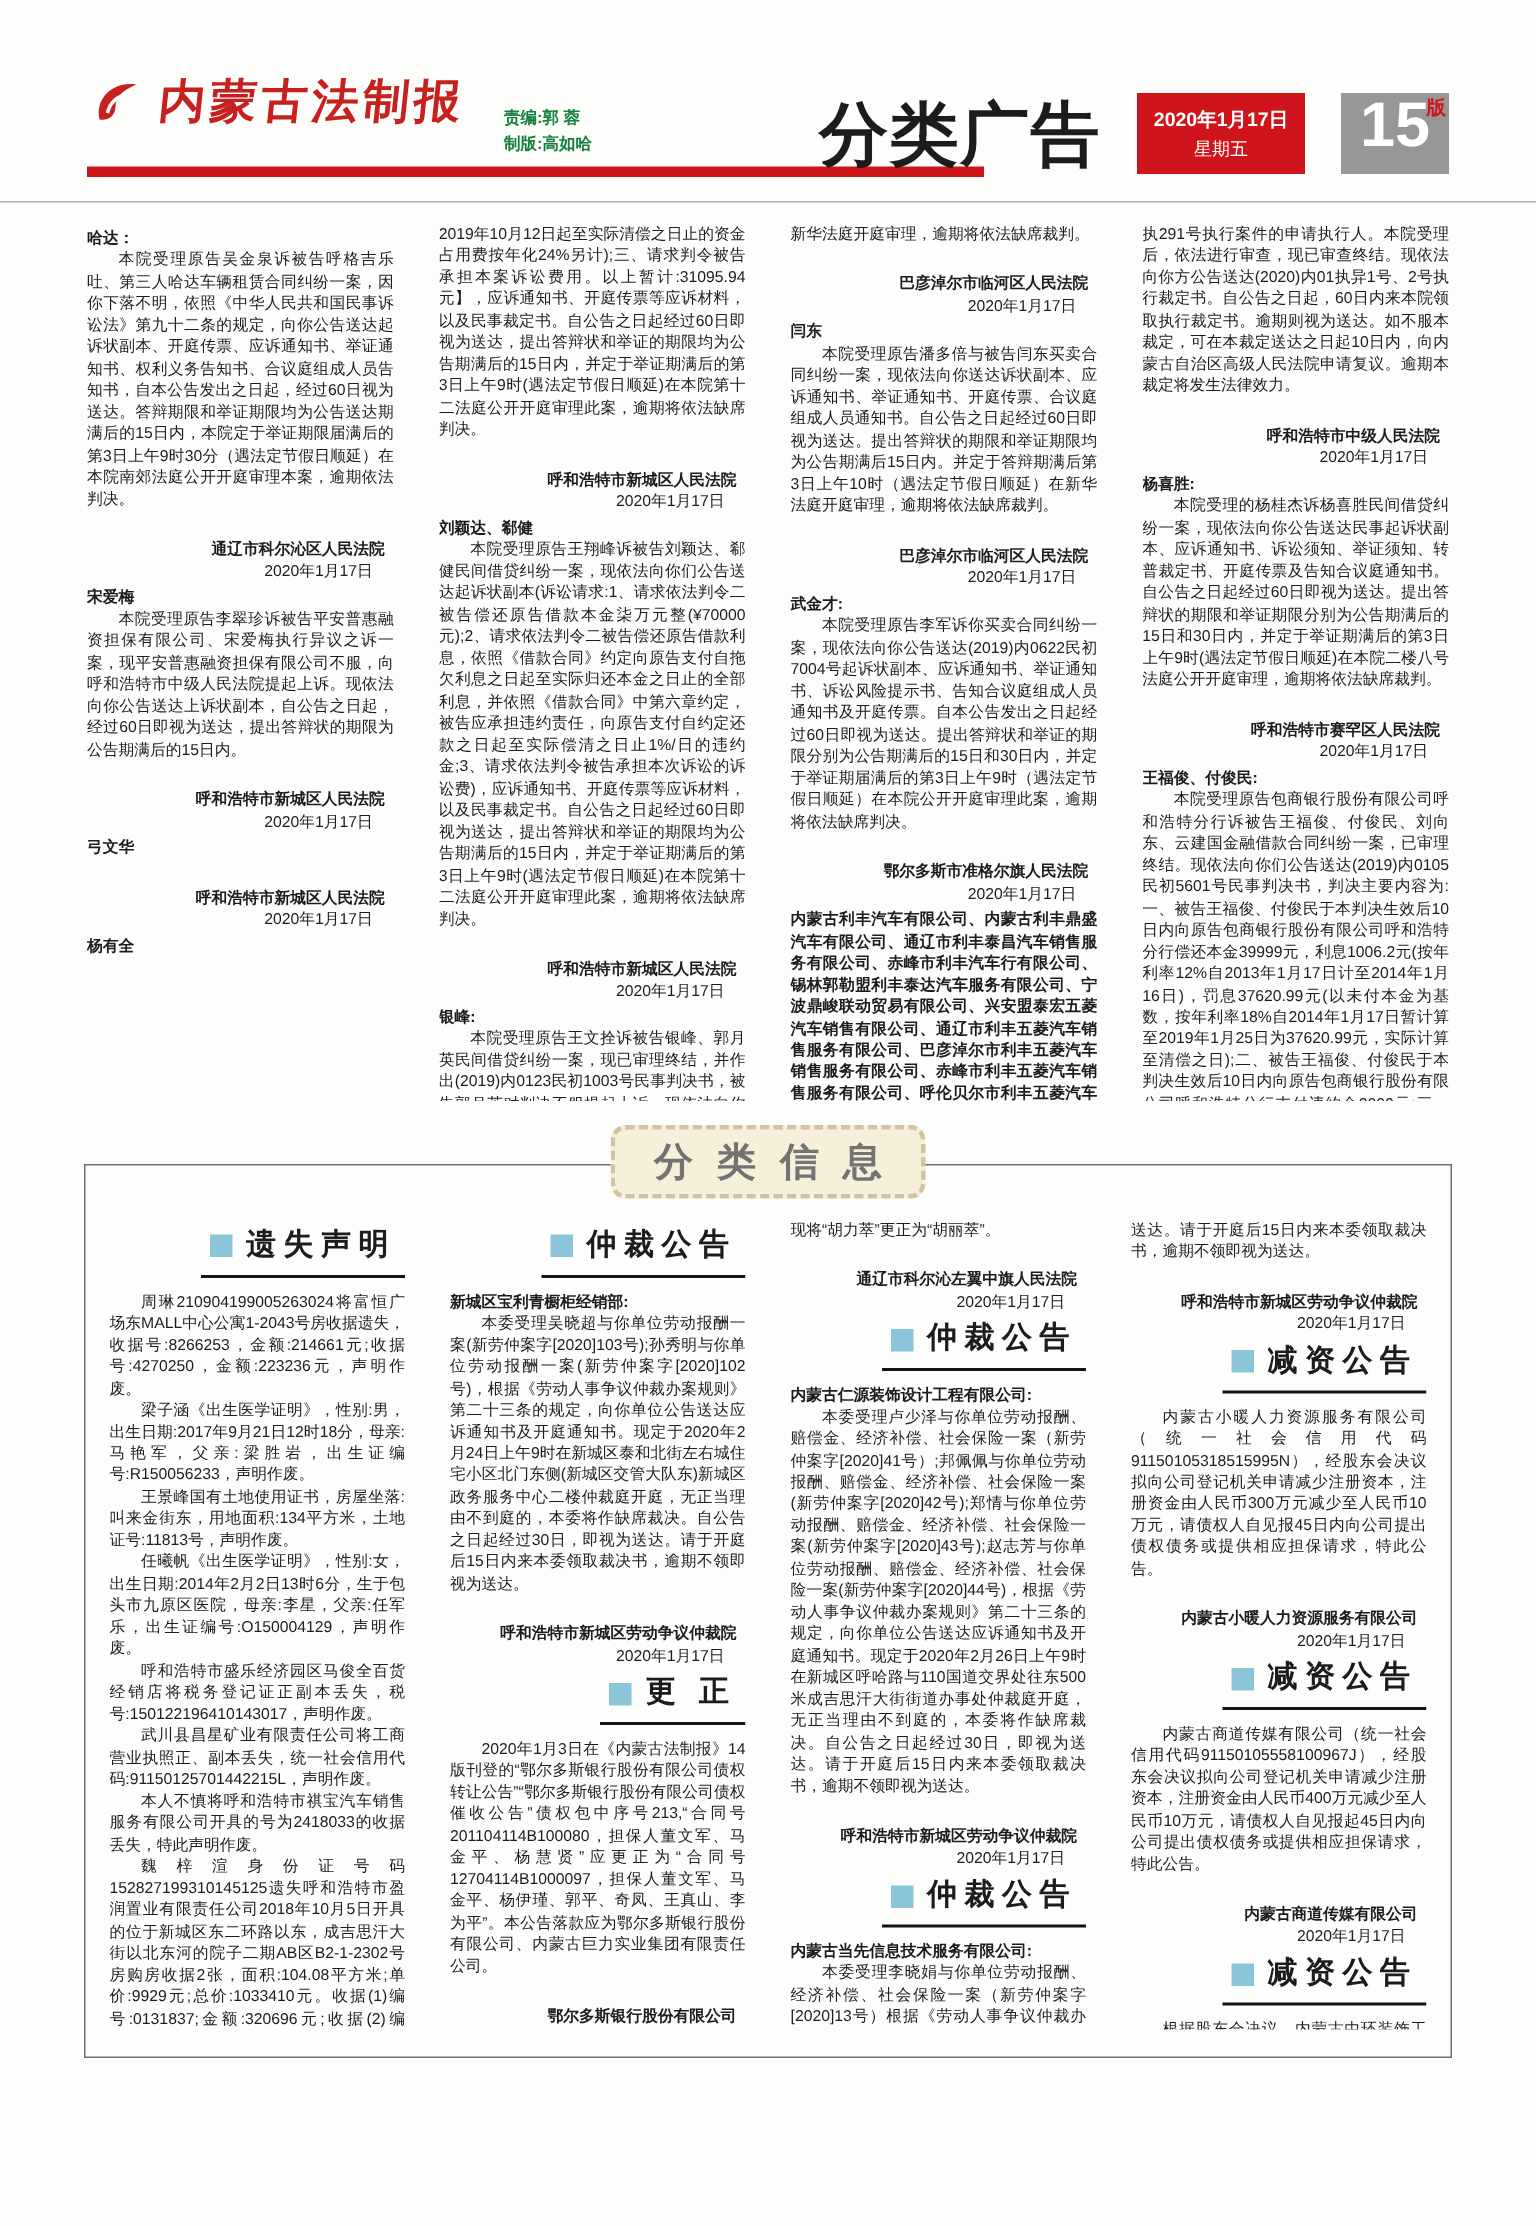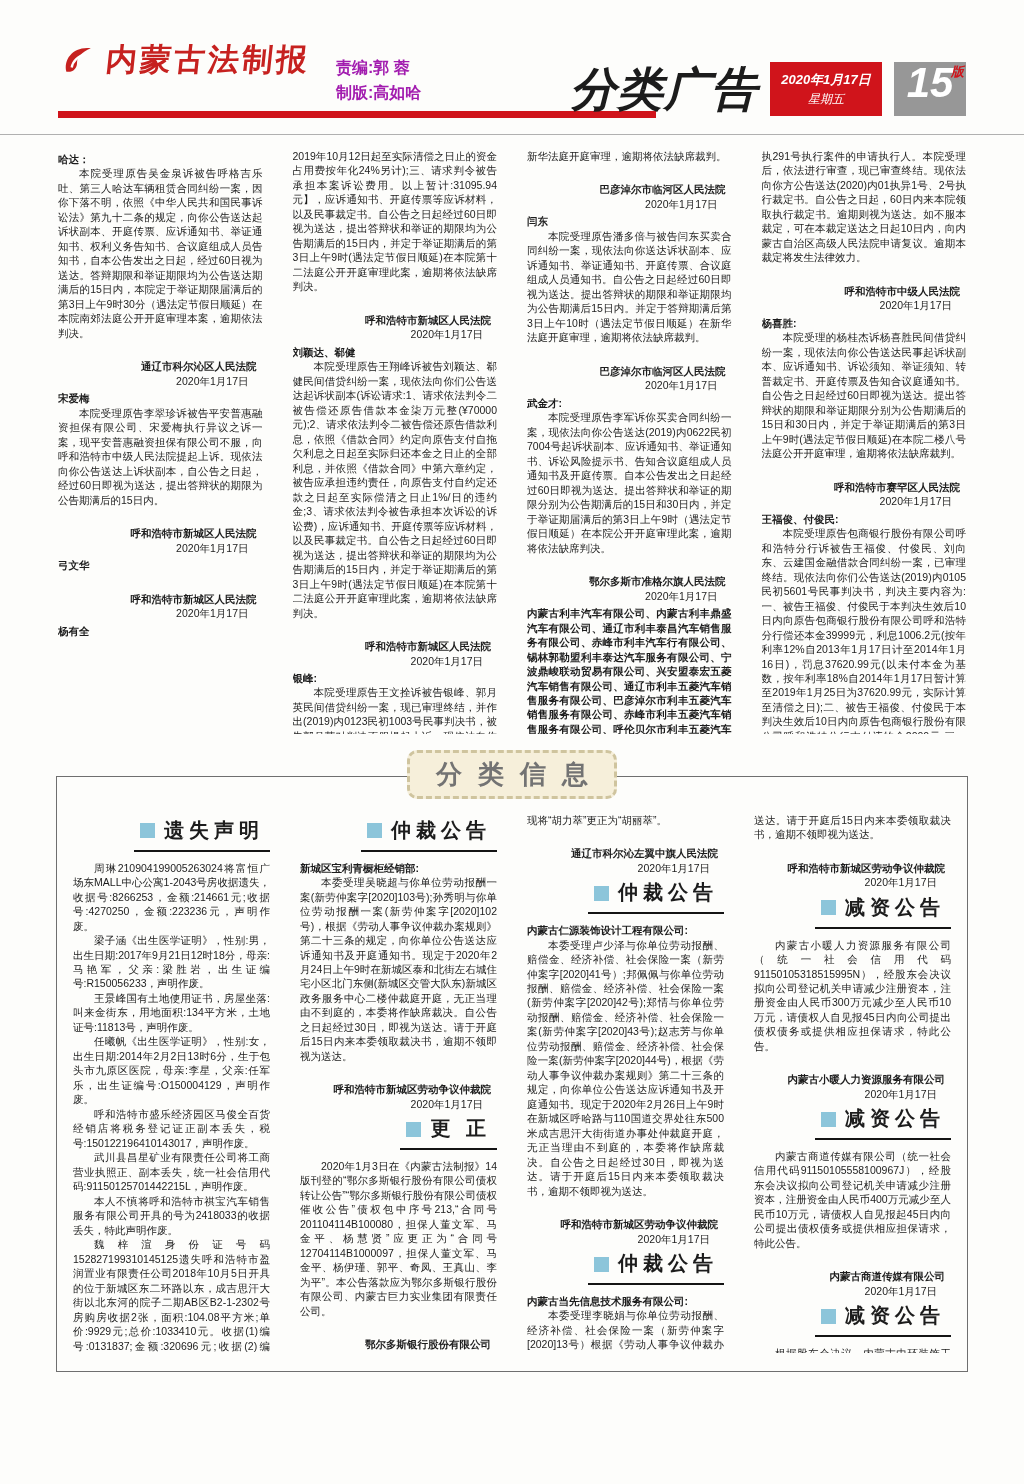--- a/index.html
+++ b/index.html
@@ -16,23 +16,23 @@
   }
   
   .mast{position:relative;margin:50px 58px 0;height:68px;}
   .mast-left{position:absolute;left:2px;bottom:12px;display:flex;align-items:center;gap:12px;}
   .logo-icon{display:inline-flex;width:34px;height:34px;}
   .logo-text{
     font-family:"DejaVu Serif","Liberation Serif",serif;
     font-size:31px;font-weight:bold;color:#c6211f;
     transform:skewX(-6deg);letter-spacing:3px;white-space:nowrap;
   }
-  .editors{font-size:16px;font-weight:bold;color:#a21caf;line-height:1.6;margin-left:14px;margin-top:40px;}
+  .editors{font-size:11px;font-weight:bold;color:#15803d;line-height:1.6;margin-left:14px;margin-top:40px;}
   .redbar{position:absolute;left:0;bottom:0;width:598px;height:7px;background:var(--red);}
-  .mast-right{position:absolute;right:0;bottom:2px;display:flex;align-items:stretch;gap:12px;height:54px;font-style:italic;}
+  .mast-right{position:absolute;right:0;bottom:2px;display:flex;align-items:stretch;gap:24px;height:54px;}
   .sec-big{font-size:46px;font-weight:900;letter-spacing:1px;line-height:54px;white-space:nowrap;
     font-family:"Liberation Sans","DejaVu Sans",sans-serif;}
   .date-box{background:var(--red);color:#fff;display:flex;flex-direction:column;justify-content:center;
     align-items:center;padding:0 10px;min-width:92px;}
   .date-box .d1{font-size:13px;font-weight:bold;}
   .date-box .d2{font-size:12px;margin-top:2px;}
   .pagenum-box{background:#979797;width:72px;position:relative;display:flex;align-items:flex-start;justify-content:center;}
   .pagenum-box .num{color:#fff;font-size:42px;font-weight:bold;line-height:1;}
   .pagenum-box .ban{position:absolute;top:1px;right:2px;color:var(--red);font-size:13px;font-weight:bold;}
   .hairline{border:none;border-top:1px solid #b0b0b0;margin:16px 0 0;}

